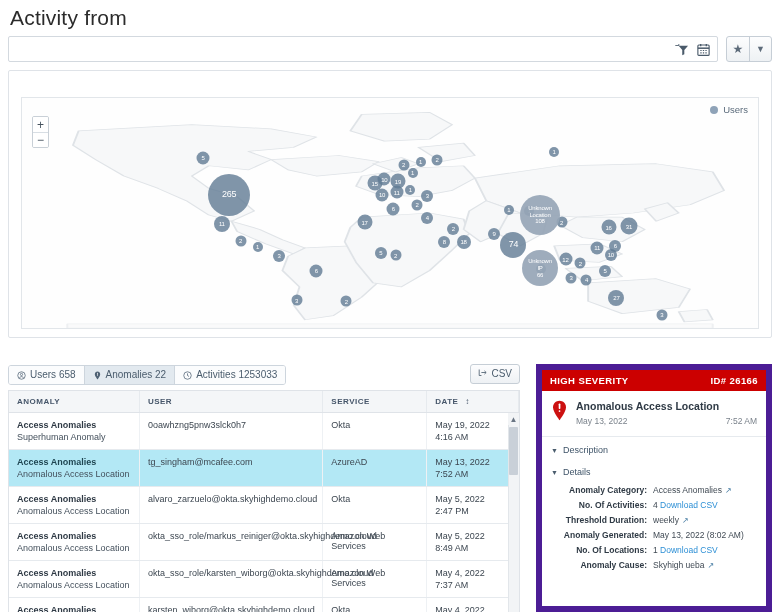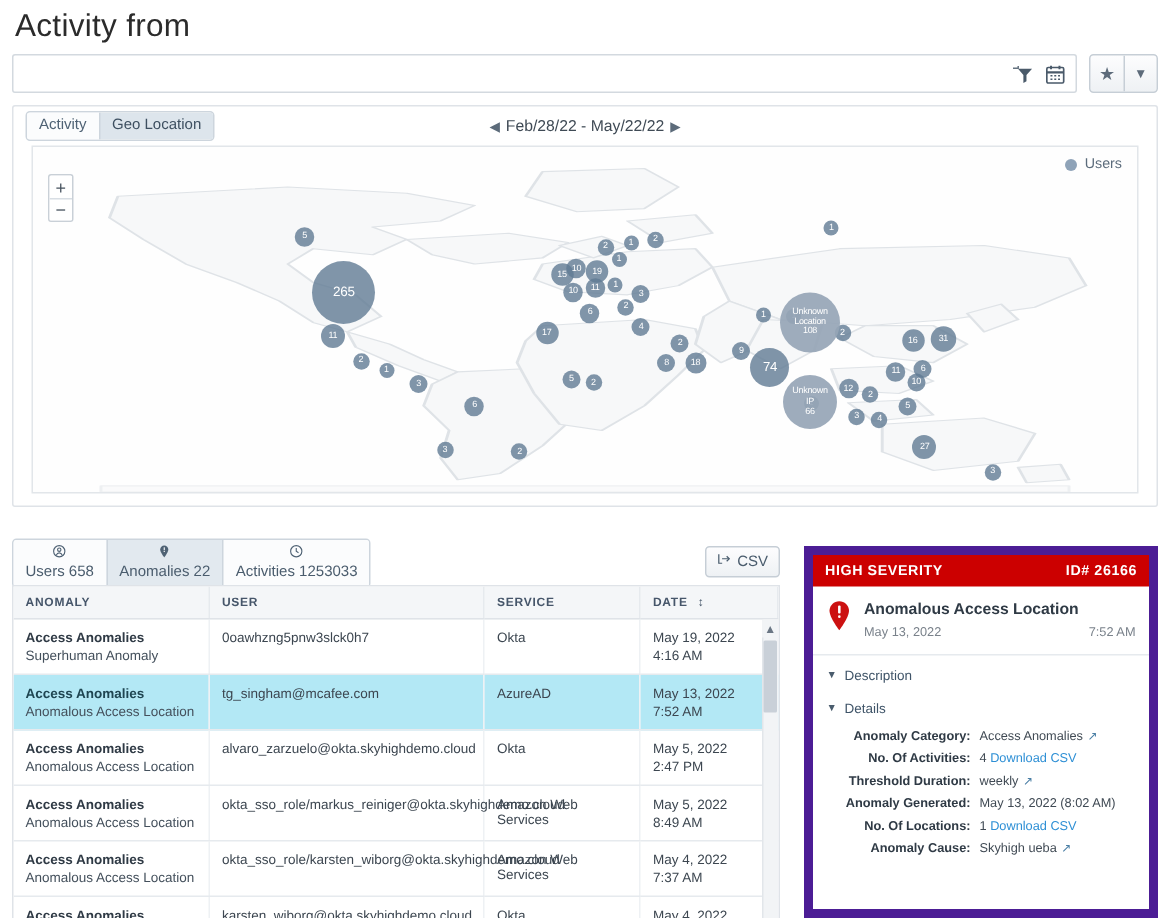--- a/index.html
+++ b/index.html
@@ -124,21 +124,21 @@
 
   
   .lower { position:absolute; left:0; right:0; top:364px; bottom:0; display:flex; }
   .left-pane { width:528px; padding: 0 0 0 8px; position:relative; }
   .right-pane { position:absolute; left:536px; right:8px; top:0; bottom:0; }
 
   .lower-tabrow { display:flex; align-items:center; height:22px; position:relative; }
   .ltabs { display:flex; border:1px solid #cdd5dd; border-radius:3px; overflow:hidden; }
   .ltab {
     font-size:10px; padding:3px 8px; color:#4a5c6d; background:#fbfcfd;
-    display:flex; align-items:center; gap:4px; cursor:pointer; line-height:12px;flex-direction:column;
+    display:flex; align-items:center; gap:4px; cursor:pointer; line-height:12px;
   }
   .ltab + .ltab { border-left:1px solid #cdd5dd; }
   .ltab.active { background:#e2e9ef; }
   .ltab .ic { width:9px; height:9px; color:#5b7severity; }
   .csv-btn {
     position:absolute; right:8px; top:0;
     border:1px solid #c6ced6; border-radius:3px;
     background: linear-gradient(#fdfdfe,#eef1f4);
     font-size:10px; color:#4a5c6d; padding:3px 7px; cursor:pointer;
     display:flex; align-items:center; gap:4px; line-height:12px;
@@ -238,29 +238,20 @@
         </span>
       </div>
     </div>
     <div class="star-group">
       <div class="star-btn">★</div>
       <div class="star-caret">▼</div>
     </div>
   </div>
 
   <div class="map-card">
-    <div class="map-topbar">
-      <div class="tabgroup">
-        <div class="tab">Activity</div>
-        <div class="tab active">Geo Location</div>
-      </div>
-      <div class="daterange">
-        <span class="arrow">◀</span><span>Feb/28/22 - May/22/22</span><span class="arrow">▶</span>
-      </div>
-    </div>
 
     <div class="map-wrap">
       <div class="map-legend">
         <span class="legend-dot"></span>
         <span>Users</span>
       </div>
       <div class="zoom-ctl">
         <div class="zoom-btn">+</div>
         <div class="zoom-btn">−</div>
       </div>

